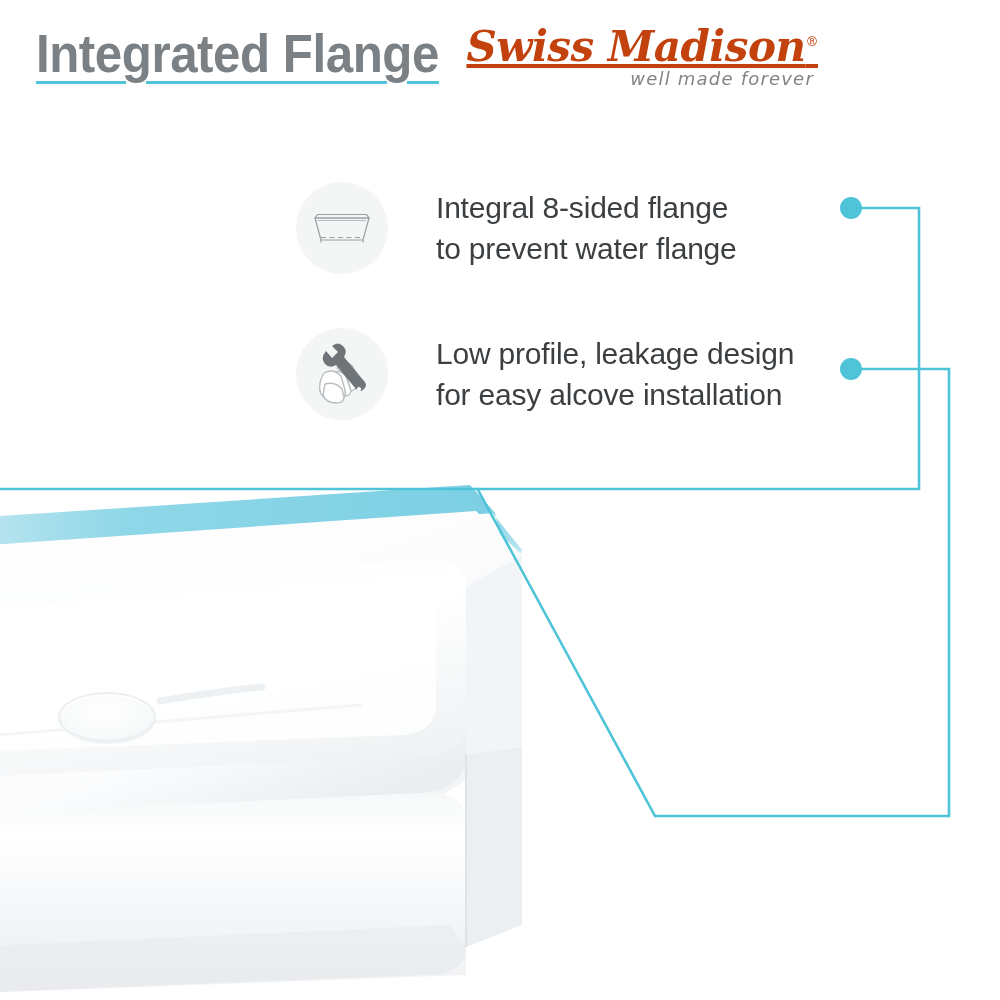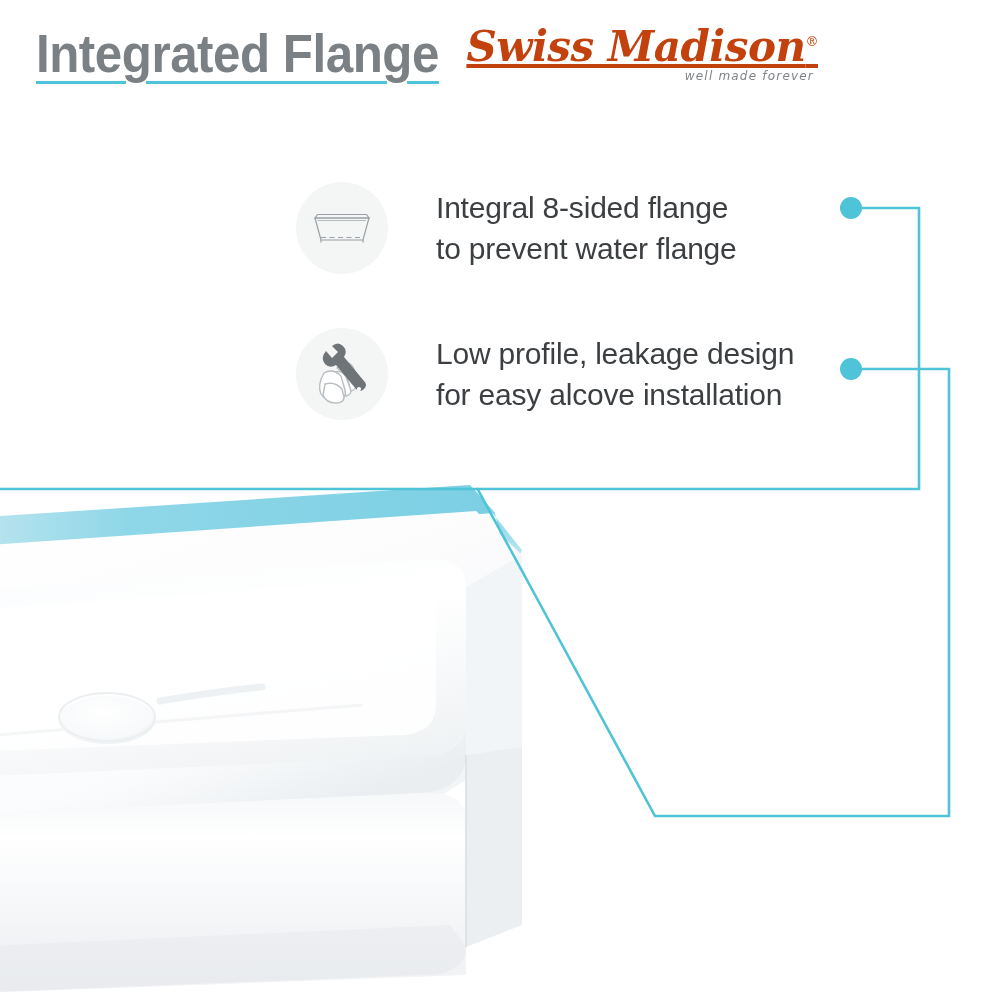--- a/index.html
+++ b/index.html
@@ -69,21 +69,21 @@
     vertical-align: super;
     font-style: normal;
     font-weight: normal;
   }
   #logo-tagline {
     position: absolute;
     right: 12px;
     top: 44px;
     font-family: "DejaVu Sans", sans-serif;
     font-style: italic;
-    font-size: 12px;
+    font-size: 18px;
     color: #808487;
     letter-spacing: 1.2px;
     white-space: nowrap;
     line-height: 1;
   }
 
   
   .feature-row {
     position: absolute;
     left: 296px;

